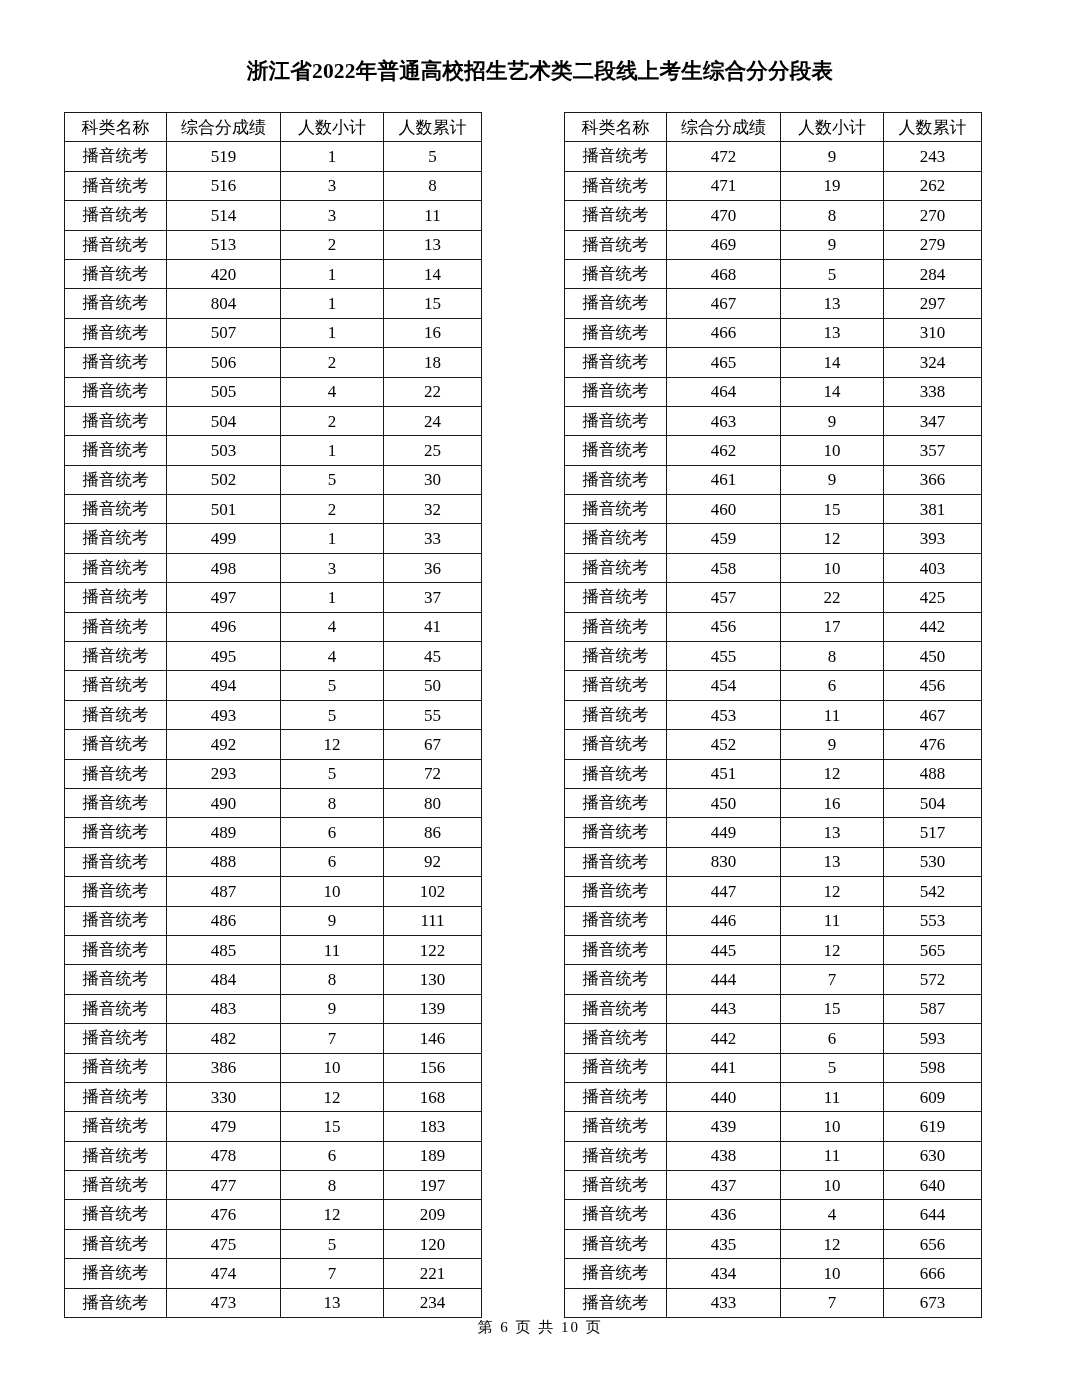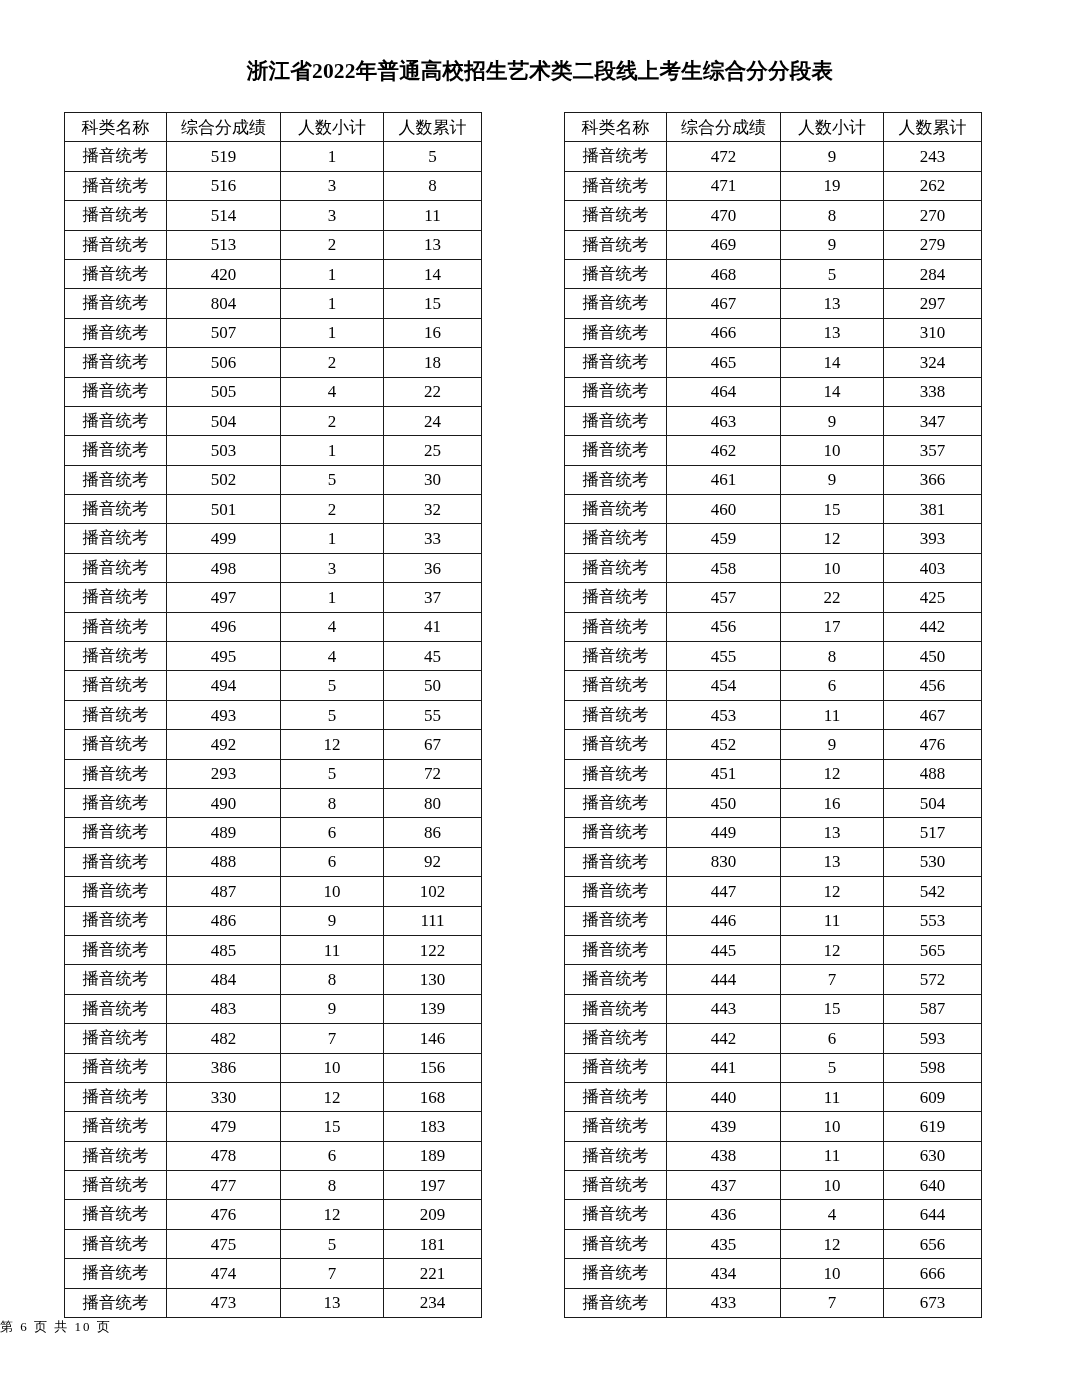--- a/index.html
+++ b/index.html
@@ -66,22 +66,22 @@
   }
   col.col-name { width: 102px; }
   col.col-score { width: 114px; }
   col.col-sub { width: 103px; }
   col.col-cum { width: 98px; }
   .footer {
     position: absolute;
     left: 0;
     top: 1318px;
     width: 1080px;
-    text-align: left;
-    font-size: 13px;
+    text-align: center;
+    font-size: 15px;
     letter-spacing: 2px;
     font-family: "Liberation Serif", "DejaVu Serif", serif;
   }
 </style>
 </head>
 <body>
 
 <div class="page">
 
   <div class="doc-title">浙江省2022年普通高校招生艺术类二段线上考生综合分分段表</div>
@@ -323,21 +323,21 @@
           <tr>
             <td class="c-name">播音统考</td>
             <td>476</td>
             <td>12</td>
             <td>209</td>
           </tr>
           <tr>
             <td class="c-name">播音统考</td>
             <td>475</td>
             <td>5</td>
-            <td>181</td>
+            <td>120</td>
           </tr>
           <tr>
             <td class="c-name">播音统考</td>
             <td>474</td>
             <td>7</td>
             <td>221</td>
           </tr>
           <tr>
             <td class="c-name">播音统考</td>
             <td>473</td>

